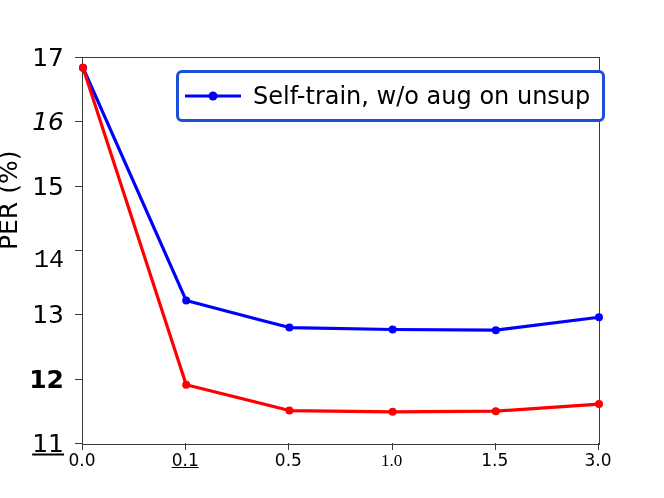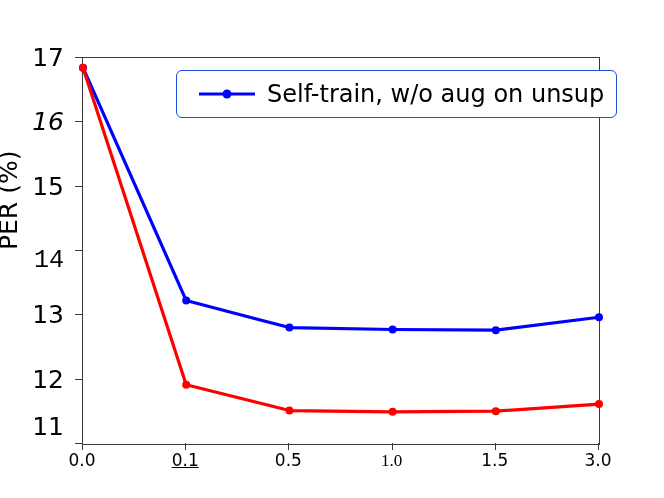--- a/index.html
+++ b/index.html
@@ -100,23 +100,23 @@
     white-space: nowrap;
     font-family: "DejaVu Sans", sans-serif;
   }
 
   
   #legend {
     position: absolute;
     left: 176px;
     top: 70px;
     background: #ffffff;
-    border: 1px solid #1d4ed8;
+    border: 3px solid #1d4ed8;
     border-radius: 6px;
-    padding: 7px 12px 7px 22px;
+    padding: 7px 12px 7px 6px;
     box-sizing: border-box;
   }
   .legend-row {
     display: flex;
     align-items: center;
     height: 32px;
   }
   .legend-swatch {
     width: 56px;
     height: 20px;
@@ -152,22 +152,22 @@
   }
 </style>
 </head>
 <body>
 
 <div id="figure">
 
   <div id="ylabel">PER (%)</div>
 
   <div id="ytick-labels">
-      <div class="ytick-label" style="top: 426px;">11</div>
-      <div class="ytick-label" style="top: 378.667px;">12</div>
+      <div class="ytick-label" style="top: 443px; text-decoration: underline;">11</div>
+      <div class="ytick-label" style="top: 378.667px; font-weight: bold;">12</div>
       <div class="ytick-label" style="top: 314.333px;">13</div>
       <div class="ytick-label" style="top: 260px; font-family: Liberation Mono, monospace;">14</div>
       <div class="ytick-label" style="top: 185.667px;">15</div>
       <div class="ytick-label" style="top: 121.333px; font-style: italic;">16</div>
       <div class="ytick-label" style="top: 57px;">17</div>
     </div>
 
   <div id="xtick-container"></div>
 
   <div id="plot-area">

